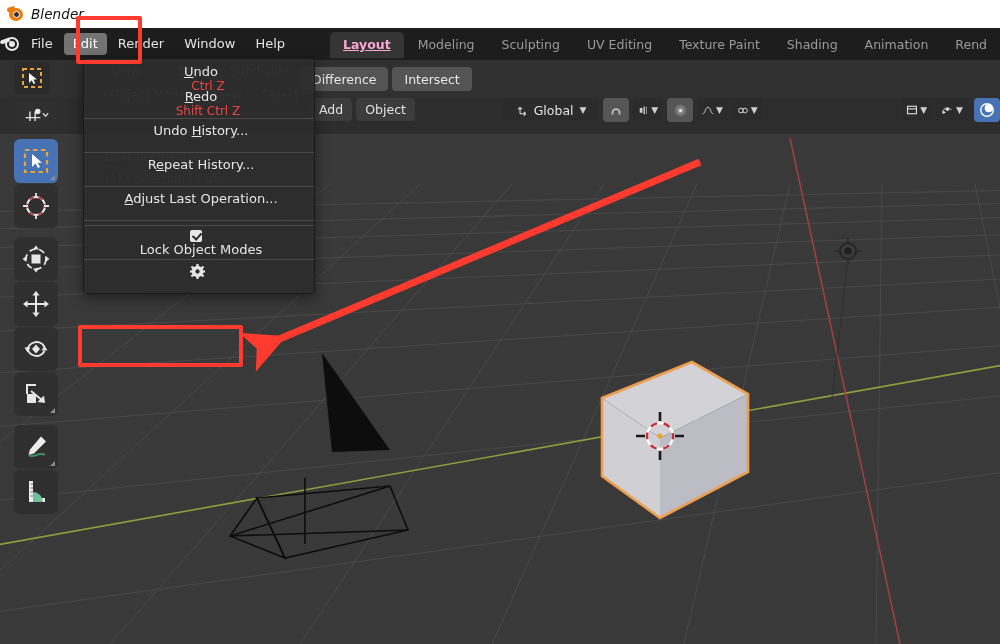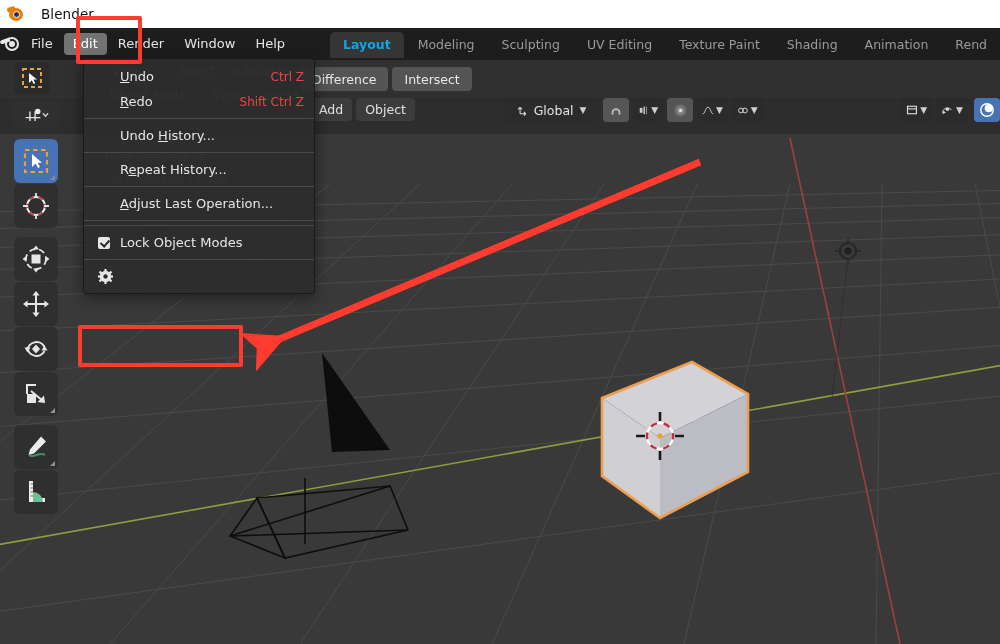--- a/index.html
+++ b/index.html
@@ -4,21 +4,21 @@
 <style>
   * { margin:0; padding:0; box-sizing:border-box; }
   html,body { width:1000px; height:644px; overflow:hidden; background:#fff; }
   body { font-family:"DejaVu Sans","Liberation Sans",sans-serif; }
 
   #root { position:relative; width:1000px; height:644px; background:#1d1d1d; }
 
   
   .titlebar{
     position:absolute; left:0; top:0; width:1000px; height:28px;
-    background:#ffffff; display:flex; align-items:center; padding-left:8px; gap:16px;
+    background:#ffffff; display:flex; align-items:center; padding-left:8px; gap:6px;font-style:italic;
   }
   .tb-logo{ width:17px; height:17px; position:relative; }
   .tb-logo .ring{
     position:absolute; left:1px; top:2px; width:14px; height:13px;
     border-radius:50%; background:#e87d0d;
   }
   .tb-logo .inner{
     position:absolute; left:5px; top:5px; width:7px; height:7px; border-radius:50%;
     background:#2f3136; border:1.5px solid #fff;
   }
@@ -52,21 +52,21 @@
     white-space:nowrap; cursor:default;
   }
   .menu-item.active{ background:#737373; color:#ffffff; }
 
   .ws-tabs{ display:flex; align-items:flex-end; margin-left:36px; height:32px; gap:1px; }
   .ws-tab{
     font-size:12.5px; color:#9a9a9a; padding:5px 13px 6px; line-height:15px;
     border-radius:5px 5px 0 0; white-space:nowrap; cursor:default; background:transparent;
     align-self:flex-end; margin-bottom:2px;
   }
-  .ws-tab.sel{ background:#353535; color:#0ea5e9; font-weight:bold; }
+  .ws-tab.sel{ background:#353535; color:#f9a8d4; font-weight:bold;text-decoration:underline; }
 
   
   .strip2{
     position:absolute; left:0; top:60px; width:1000px; height:38px; background:#303030;
   }
   .bool-btns{ position:absolute; left:300px; top:67px; display:flex; gap:4px; }
   .bool-btn{
     height:22px; background:#545454; border-radius:4px; color:#e8e8e8; font-size:12.5px;
     display:flex; align-items:center; justify-content:center; padding:12px 12px;
   }
@@ -119,21 +119,21 @@
   }
 
   
   .dropdown{
     position:absolute; left:83px; top:58px; width:232px;
     background:rgba(44,44,44,0.93); border:1px solid #1a1a1a; border-radius:3px;
     padding:5px 0 4px; z-index:40; box-shadow:0 4px 14px rgba(0,0,0,.45);
   }
   .dd-row{
     display:flex; align-items:center; height:25px; padding:0 10px 0 14px;
-    font-size:13px; color:#e6e6e6; position:relative;
+    font-size:13px; color:#e6e6e6; position:relative;flex-direction:column;
   }
   .dd-label{ flex:1; white-space:nowrap; }
   .dd-label u{ text-decoration:underline; }
   .dd-key{ font-size:12px; color:#ef4444; margin-left:14px; white-space:nowrap; }
   .dd-sep{ height:1px; background:#4a4a4a; margin:4px 0; }
   .dd-gi{ width:22px; display:flex; align-items:center; color:#ddd; flex:none; }
 
   .chk{
     width:12px; height:12px; background:#e8e8e8; border-radius:2px; position:relative;
   }

